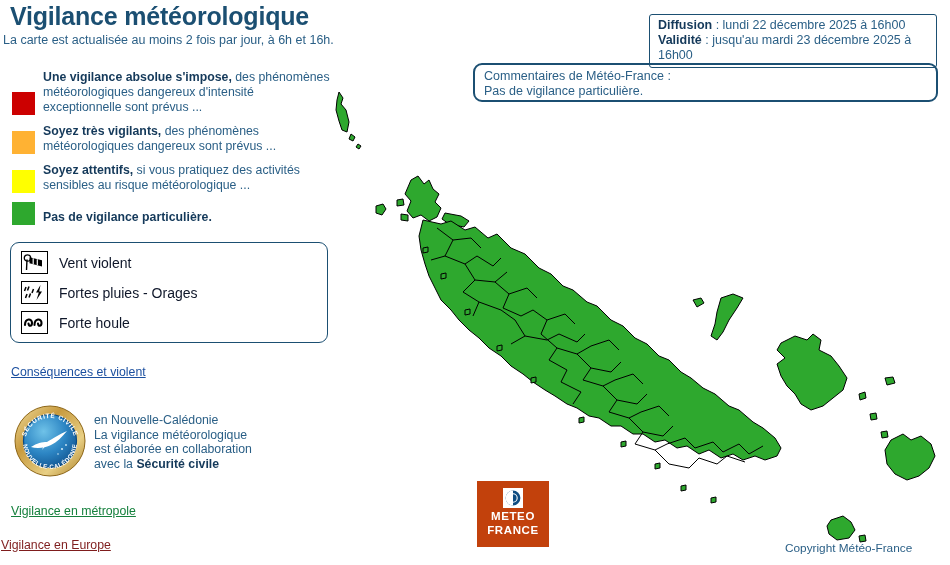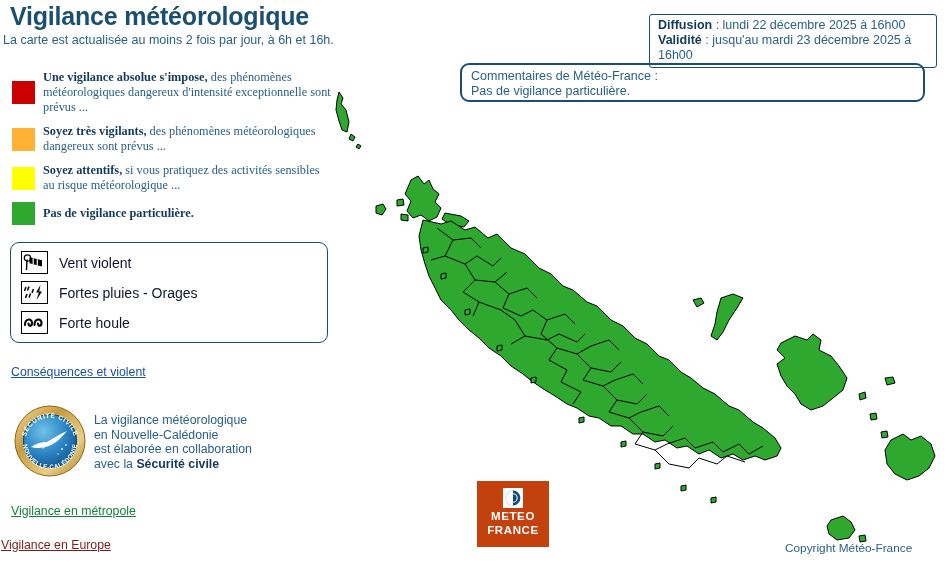--- a/index.html
+++ b/index.html
@@ -47,21 +47,21 @@
     line-height: 15px;
     font-size: 12.5px;
     color: #2a5f86;
     box-sizing: border-box;
   }
   .date-box b { color: #14395a; }
 
   
   .comments-box {
     position: absolute;
-    left: 460px;
+    left: 473px;
     top: 63px;
     width: 465px;
     height: 39px;
     border: 2px solid #1b4f72;
     border-radius: 9px;
     padding: 4px 9px;
     box-sizing: border-box;
     line-height: 15px;
     font-size: 12.5px;
     color: #2a5f86;
@@ -69,23 +69,22 @@
 
   
   .legend {
     position: absolute;
     left: 12px;
     top: 70px;
     width: 320px;
   }
   .legend-row {
     display: flex;
-    align-items: center;
+    align-items: flex-end;
     margin-bottom: 9px;
-    font-family: Liberation Serif, serif;
   }
   .legend-swatch {
     width: 23px;
     height: 23px;
     flex: 0 0 23px;
     margin-right: 8px;
   }
   .legend-text {
     font-size: 12.3px;
     line-height: 15px;
@@ -328,22 +327,22 @@
     <text font-family="'Liberation Sans', sans-serif" font-size="6.4" font-weight="bold" fill="#ffffff" letter-spacing="0.7">
       <textPath href="#arcTop" startOffset="50%" text-anchor="middle">SÉCURITÉ CIVILE</textPath>
     </text>
     <text font-family="'Liberation Sans', sans-serif" font-size="6.2" font-weight="bold" fill="#ffffff" letter-spacing="0.4">
       <textPath href="#arcBot" startOffset="50%" text-anchor="middle">NOUVELLE-CALÉDONIE</textPath>
     </text>
   </svg>
 </div>
 
 <div class="sc-text">
+  <div>en Nouvelle-Calédonie</div>
   <div>La vigilance météorologique</div>
-  <div>en Nouvelle-Calédonie</div>
   <div>est élaborée en collaboration</div>
   <div><span>avec la </span><b>Sécurité civile</b></div>
 </div>
 
 <div class="mf-logo">
   <div class="mf-mark">
     <svg width="20" height="20" viewBox="0 0 20 20">
       <rect x="0" y="0" width="20" height="20" fill="#ffffff"></rect>
       <circle cx="10" cy="10" r="7.4" fill="#0f4c81"></circle>
       <path d="M10 2.6 A7.4 7.4 0 0 0 10 17.4 Z" fill="#ffffff"></path>

